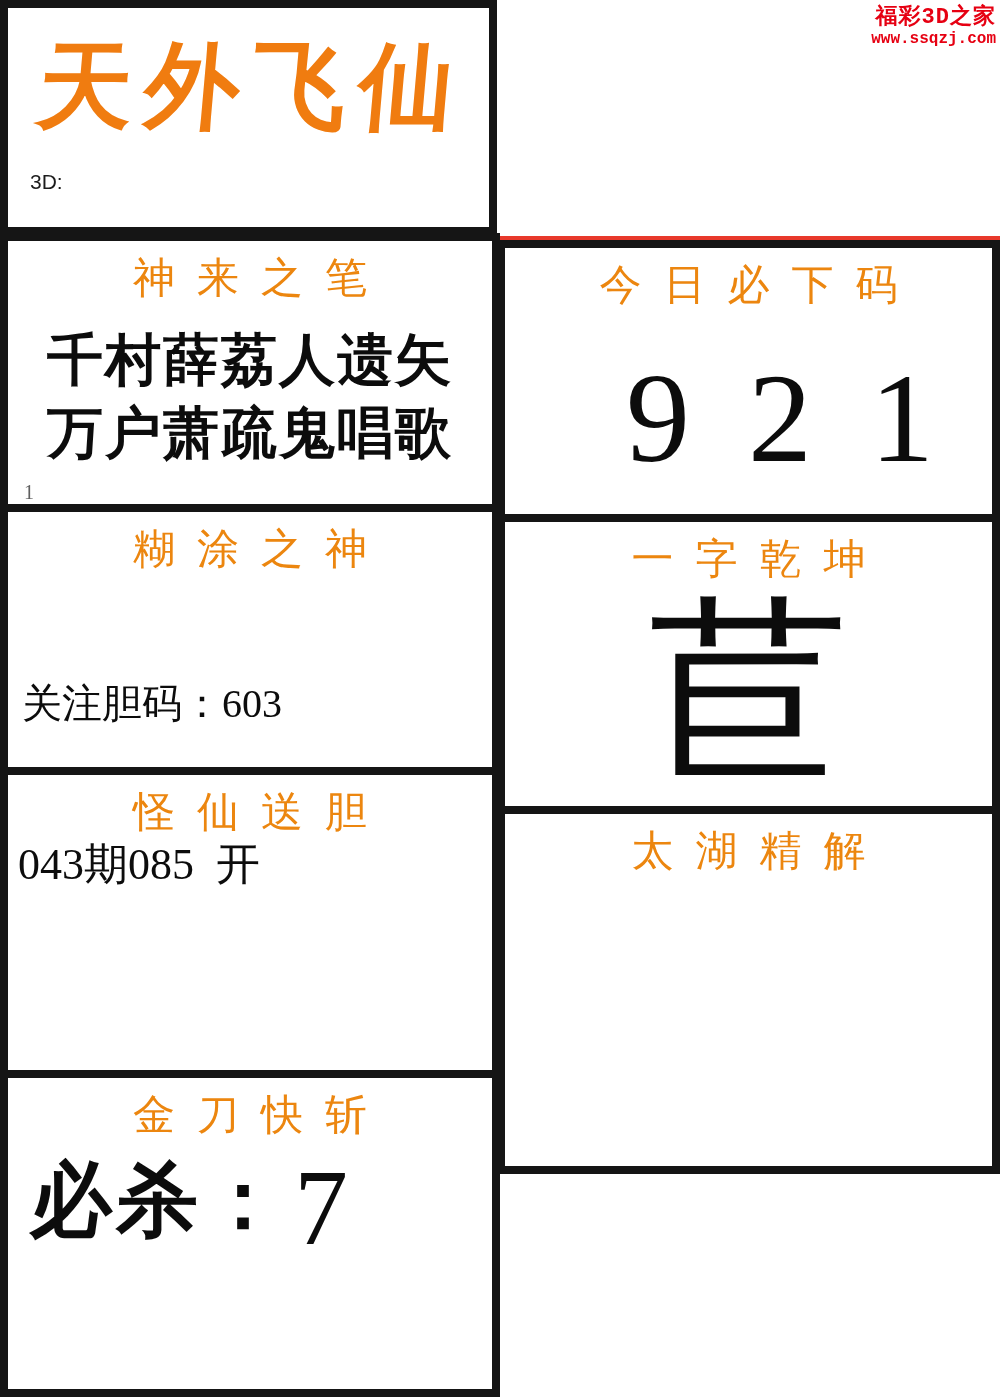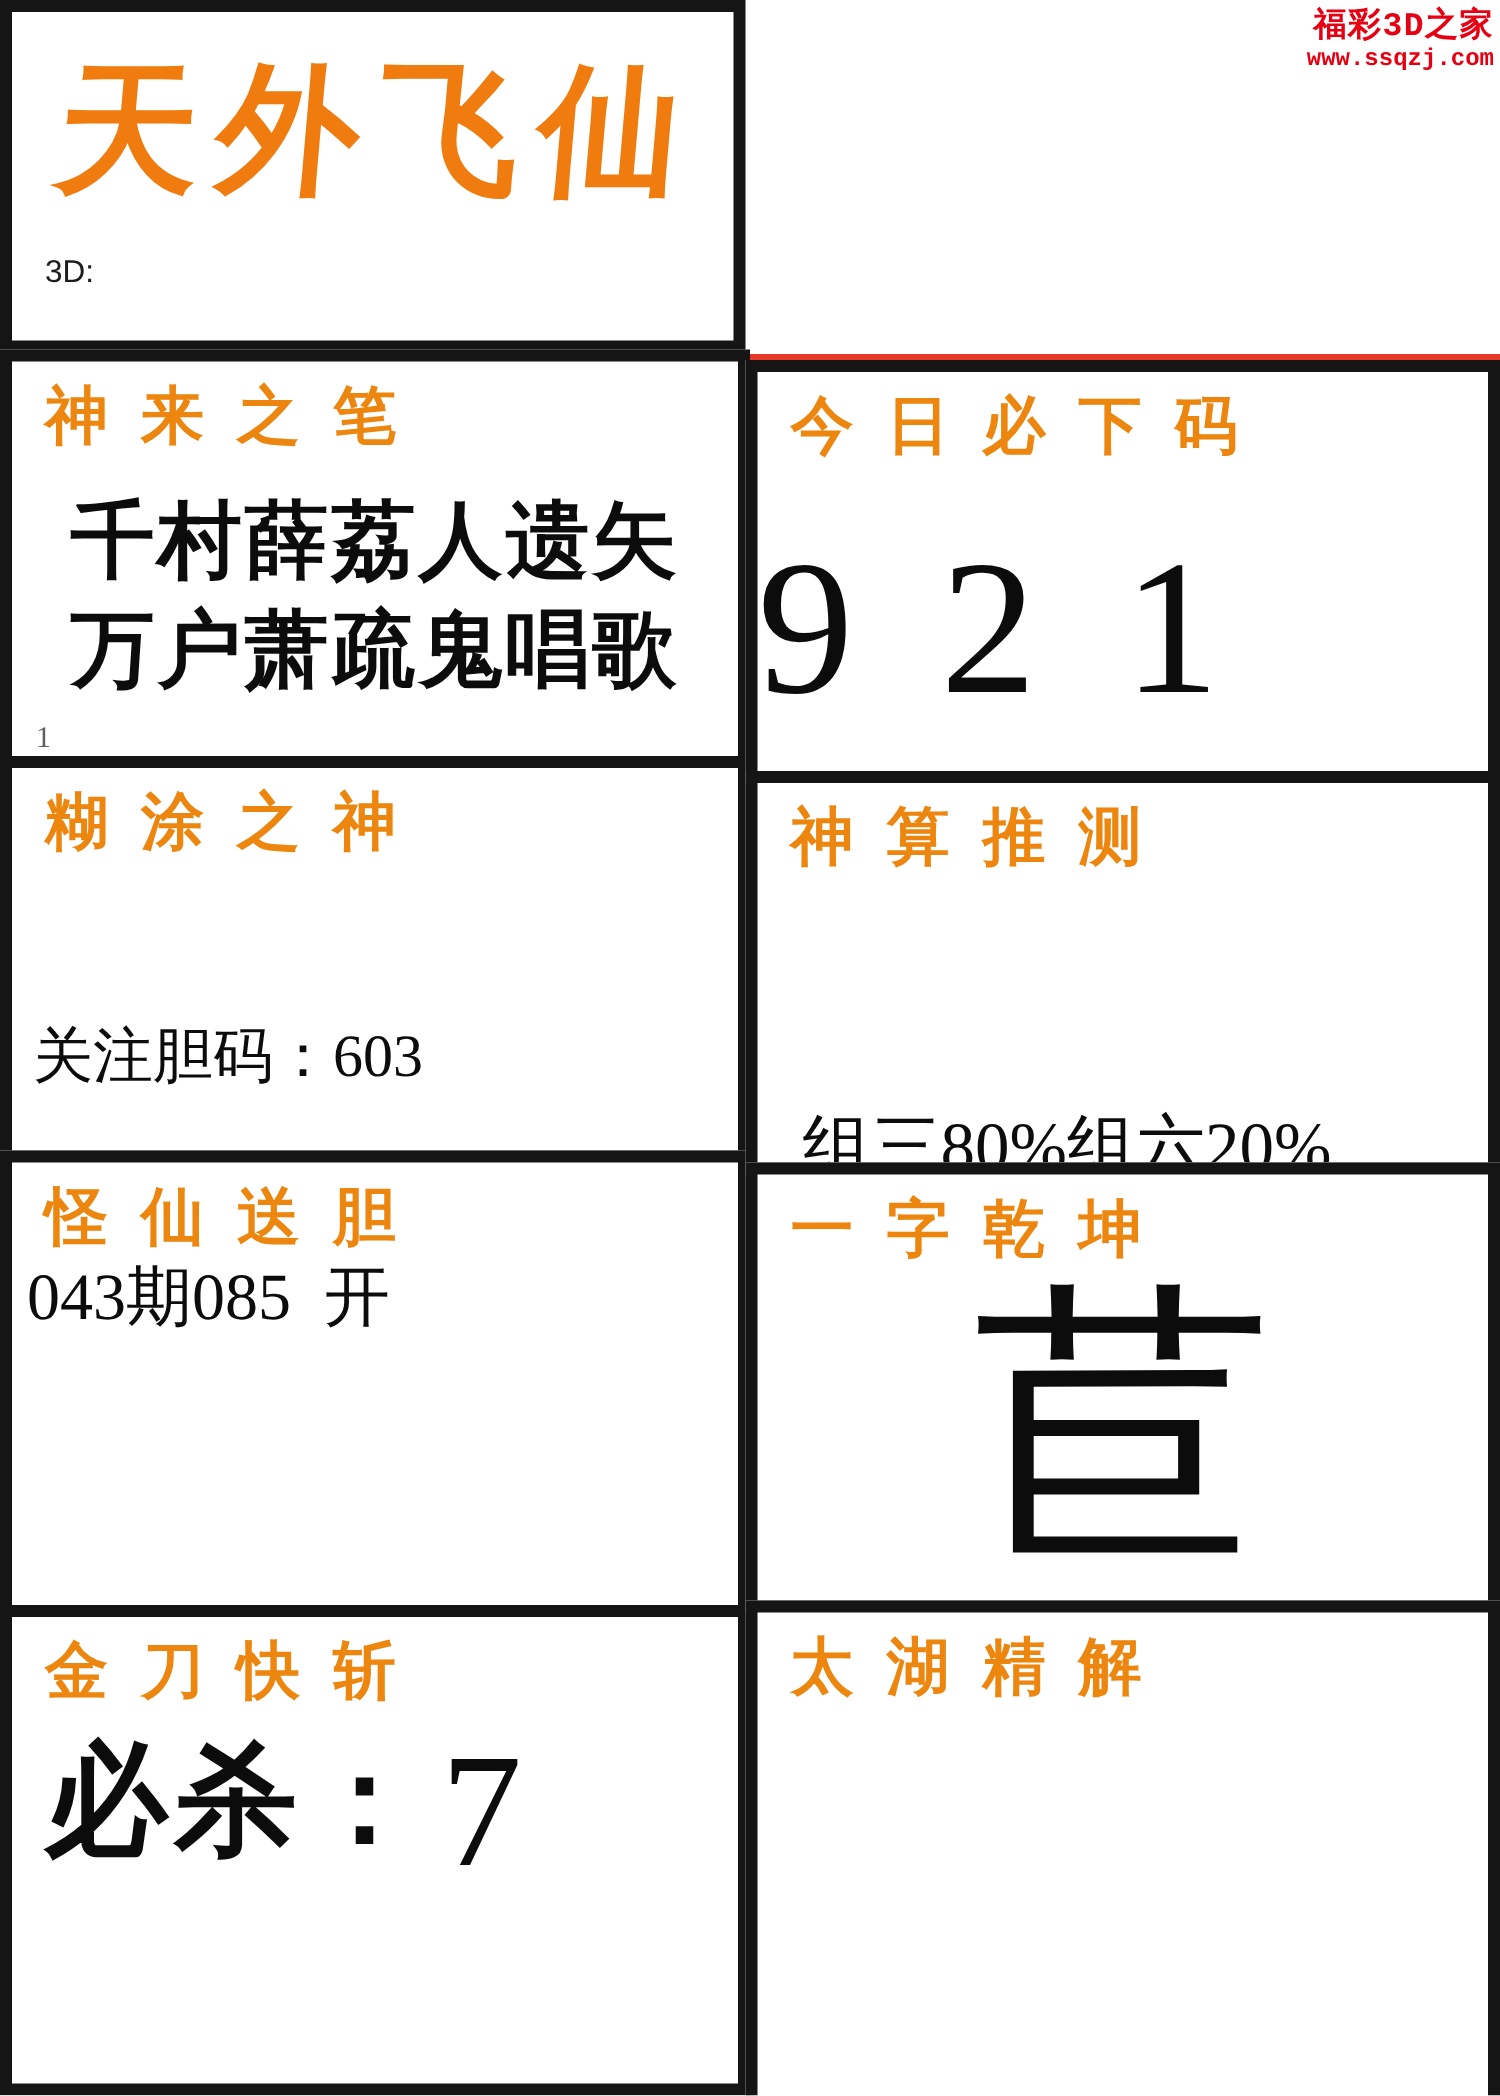--- a/index.html
+++ b/index.html
@@ -26,30 +26,30 @@
   .col-right{left:497px;top:240px;width:503px;}
   .cell{border:8px solid #151515;background:#fff;box-sizing:border-box;
         position:relative;overflow:hidden;}
   .cell + .cell{margin-top:-8px;}
   .c-l1{height:279px}.c-l2{height:271px}.c-l3{height:311px}.c-l4{height:327px}
   .c-r1{height:282px}.c-r2{height:269px}.c-r3{height:300px}.c-r4{height:368px}
 
   .red-line{position:absolute;left:500px;top:236px;width:500px;height:4px;background:#e8392b;}
 
   
-  .hdr{margin:12px 0 0 0;font-size:42px;font-weight:bold;color:#ec860f;
+  .hdr{margin:12px 0 0 0;text-align:center;font-size:42px;font-weight:normal;color:#ec860f;
        letter-spacing:22px;padding-left:22px;line-height:1.2;white-space:nowrap;}
 
   
   .poem{margin-top:20px;text-align:center;font-weight:bold;font-size:56px;line-height:73px;
         letter-spacing:2px;color:#0c0c0c;
         font-family:"Liberation Sans","DejaVu Sans",sans-serif;white-space:nowrap;}
   .stray{position:absolute;left:16px;bottom:0px;font-size:20px;color:#444;opacity:.85;}
 
-  .big-digits{margin-top:44px;text-align:left;font-size:128px;line-height:1;
+  .big-digits{margin-top:44px;text-align:right;font-size:128px;line-height:1;
               letter-spacing:58px;white-space:nowrap;}
 
   .plain-lines{margin:2px 0 0 14px;font-size:40px;line-height:51px;white-space:pre;}
   .kai-lines{margin:8px 0 0 30px;font-size:46px;line-height:69px;white-space:pre;}
   .dan-line{margin:0 0 0 10px;font-size:44px;line-height:56px;white-space:pre;}
 
   .giant{margin-top:4px;text-align:center;font-size:200px;line-height:212px;color:#0c0c0c;}
 
   .kill{margin:6px 0 0 22px;display:flex;align-items:flex-start;white-space:nowrap;}
   .kill-label{font-size:82px;font-weight:bold;letter-spacing:4px;}
@@ -111,28 +111,20 @@
 
   </div>
 
   <div class="col col-right">
 
     <section class="cell c-r1">
       <h2 class="hdr">今日必下码</h2>
       <div class="big-digits">921</div>
     </section>
 
-    <section class="cell c-r2">
-      <h2 class="hdr">神算推测</h2>
-      <div class="kai-lines">
-        <div>组三80%组六20%</div>
-        
-        
-      </div>
-    </section>
 
     <section class="cell c-r3">
       <h2 class="hdr">一字乾坤</h2>
       <div class="giant">苣</div>
     </section>
 
     <section class="cell c-r4">
       <h2 class="hdr">太湖精解</h2>
       <div class="taihu-lines">
         

